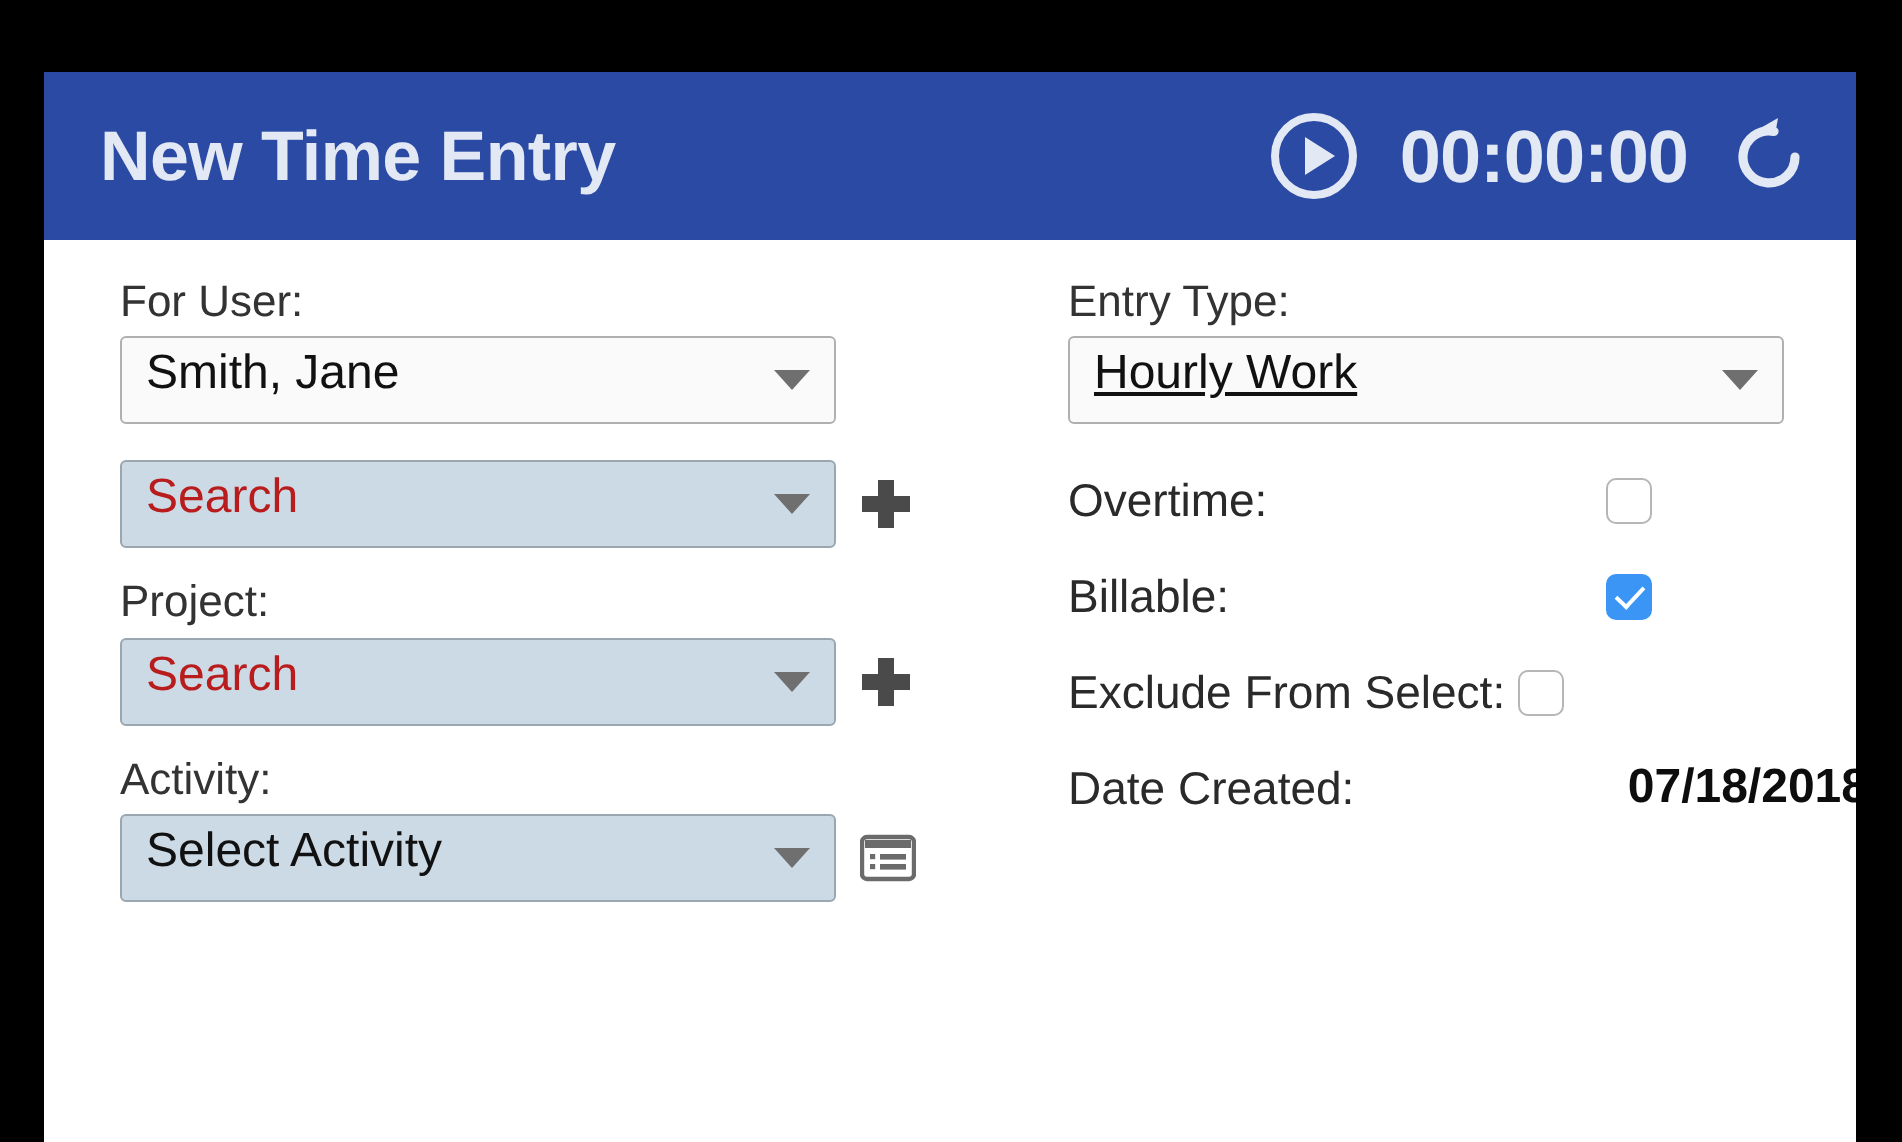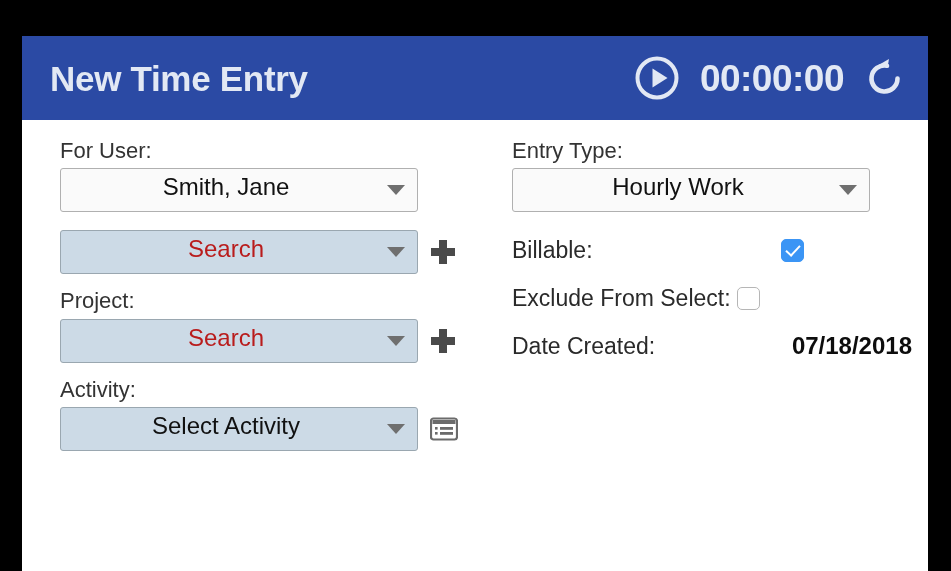--- a/index.html
+++ b/index.html
@@ -79,21 +79,21 @@
   }
 
   .col-left {
     position: absolute;
     left: 38px;
     top: 18px;
     width: 420px;
   }
   .col-right {
     position: absolute;
-    left: 490px;
+    left: 512px;
     top: 18px;
     width: 400px;
   }
 
   .field-label {
     font-size: 22px;
     color: #333333;
     line-height: 1.15;
     margin-bottom: 5px;
     white-space: nowrap;
@@ -111,40 +111,39 @@
     height: 44px;
     border: 1px solid #b0b0b0;
     border-radius: 3px;
     display: flex;
     align-items: center;
     padding: 0 38px 6px 12px;
     font-size: 24px;
     color: #111111;
     white-space: nowrap;
     overflow: hidden;
-    justify-content: center;
   }
   .select.white { background: #fafafa; }
   .select.blue  { background: #ccdae6; border-color: #9aa7b0; }
   .select.placeholder { color: #b91c1c; }
 
   .select .caret {
     position: absolute;
     right: 12px;
     top: 50%;
     transform: translateY(-50%);
     width: 0; height: 0;
     border-left: 9px solid transparent;
     border-right: 9px solid transparent;
     border-top: 10px solid #6f6f6f;
   }
 
   .w-user    { width: 358px; }
   .w-search  { width: 358px; }
-  .w-entry   { width: 358px; }
+  .w-entry   { width: 358px; text-decoration: underline; }
 
   .spacer-18 { height: 18px; }
   .spacer-14 { height: 14px; }
 
   
   .plus-btn {
     position: relative;
     width: 26px;
     height: 26px;
     flex: 0 0 auto;
@@ -315,20 +314,24 @@
           <div class="field-row">
             <div class="select white w-entry">
               <span>Hourly Work</span>
               <span class="caret"></span>
             </div>
           </div>
         </div>
 
         <div class="spacer-14"></div>
 
+        <div class="cb-row">
+          <div class="cb-label">Overtime:</div>
+          <div class="cb-box cb-at-272"></div>
+        </div>
 
         <div class="cb-row">
           <div class="cb-label">Billable:</div>
           <div class="cb-box checked cb-at-272"></div>
         </div>
 
         <div class="cb-row">
           <div class="cb-label">Exclude From Select:</div>
           <div class="cb-box" style="margin-left:6px;"></div>
         </div>

